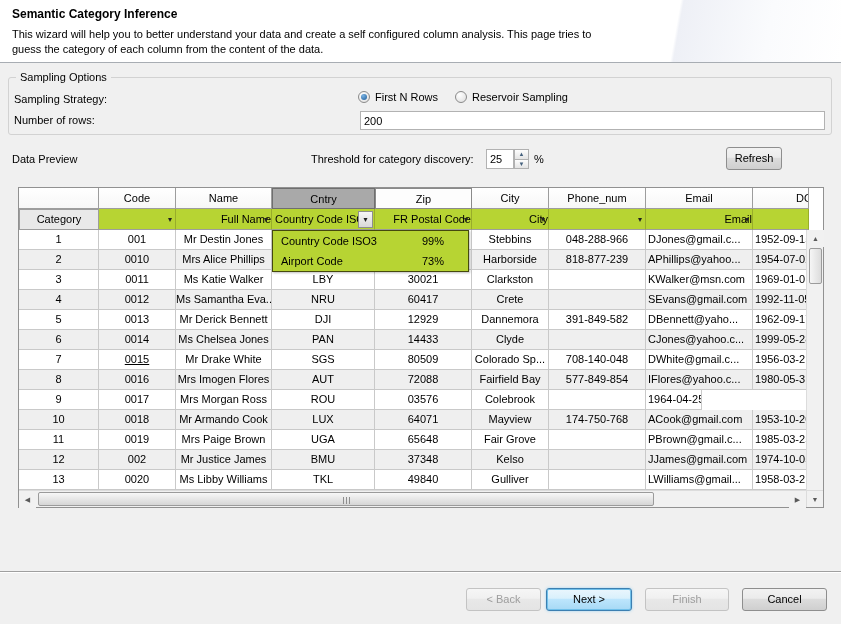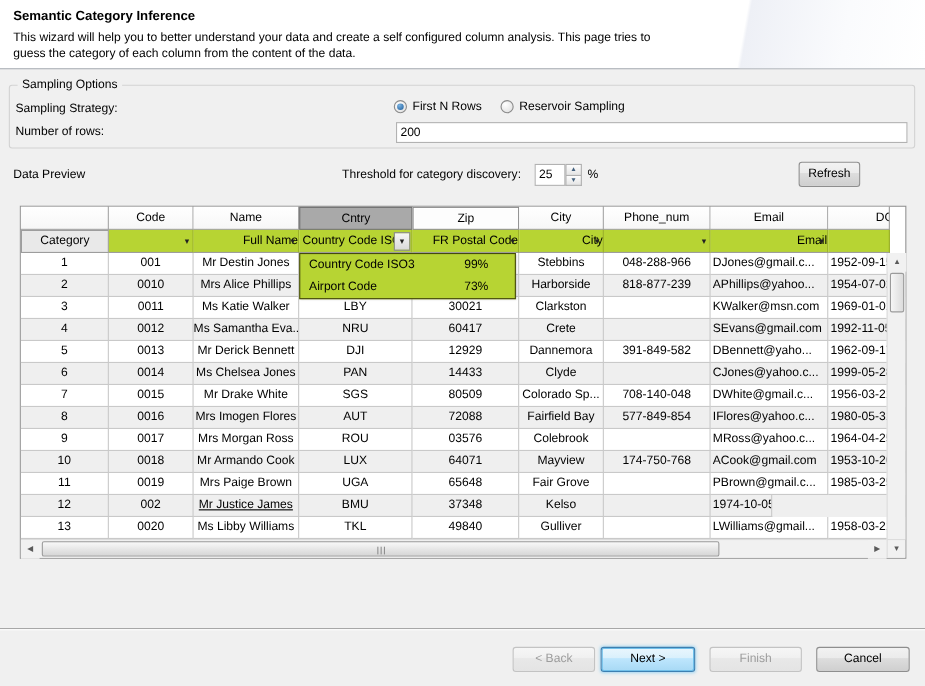--- a/index.html
+++ b/index.html
@@ -208,21 +208,21 @@
         <div class="tc" style="width: 96px;">Ms Chelsea Jones</div>
         <div class="tc" style="width: 103px;">PAN</div>
         <div class="tc" style="width: 97px;">14433</div>
         <div class="tc" style="width: 77px;">Clyde</div>
         <div class="tc" style="width: 97px;"></div>
         <div class="tc left" style="width: 107px;">CJones@yahoo.c...</div>
         <div class="tc left" style="width: 56px;">1999-05-28</div>
       </div>
       <div class="drow">
         <div class="tc" style="width: 80px;">7</div>
-        <div class="tc" style="width: 77px;">0015</div>
+        <div class="tc" style="width: 77px; text-decoration: underline;">0015</div>
         <div class="tc" style="width: 96px;">Mr Drake White</div>
         <div class="tc" style="width: 103px;">SGS</div>
         <div class="tc" style="width: 97px;">80509</div>
         <div class="tc" style="width: 77px;">Colorado Sp...</div>
         <div class="tc" style="width: 97px;">708-140-048</div>
         <div class="tc left" style="width: 107px;">DWhite@gmail.c...</div>
         <div class="tc left" style="width: 56px;">1956-03-21</div>
       </div>
       <div class="drow alt">
         <div class="tc" style="width: 80px;">8</div>
@@ -236,21 +236,20 @@
         <div class="tc left" style="width: 56px;">1980-05-31</div>
       </div>
       <div class="drow">
         <div class="tc" style="width: 80px;">9</div>
         <div class="tc" style="width: 77px;">0017</div>
         <div class="tc" style="width: 96px;">Mrs Morgan Ross</div>
         <div class="tc" style="width: 103px;">ROU</div>
         <div class="tc" style="width: 97px;">03576</div>
         <div class="tc" style="width: 77px;">Colebrook</div>
         <div class="tc" style="width: 97px;"></div>
-        <div class="tc left" style="width: 107px;">MRoss@yahoo.c...</div>
         <div class="tc left" style="width: 56px;">1964-04-25</div>
       </div>
       <div class="drow alt">
         <div class="tc" style="width: 80px;">10</div>
         <div class="tc" style="width: 77px;">0018</div>
         <div class="tc" style="width: 96px;">Mr Armando Cook</div>
         <div class="tc" style="width: 103px;">LUX</div>
         <div class="tc" style="width: 97px;">64071</div>
         <div class="tc" style="width: 77px;">Mayview</div>
         <div class="tc" style="width: 97px;">174-750-768</div>
@@ -264,25 +263,26 @@
         <div class="tc" style="width: 103px;">UGA</div>
         <div class="tc" style="width: 97px;">65648</div>
         <div class="tc" style="width: 77px;">Fair Grove</div>
         <div class="tc" style="width: 97px;"></div>
         <div class="tc left" style="width: 107px;">PBrown@gmail.c...</div>
         <div class="tc left" style="width: 56px;">1985-03-25</div>
       </div>
       <div class="drow alt">
         <div class="tc" style="width: 80px;">12</div>
         <div class="tc" style="width: 77px;">002</div>
-        <div class="tc" style="width: 96px; text-decoration: underline;">Mr Justice James</div>
+        <div class="tc" style="width: 96px;">Mr Justice James</div>
         <div class="tc" style="width: 103px;">BMU</div>
         <div class="tc" style="width: 97px;">37348</div>
         <div class="tc" style="width: 77px;">Kelso</div>
         <div class="tc" style="width: 97px;"></div>
+        <div class="tc left" style="width: 107px;">JJames@gmail.com</div>
         <div class="tc left" style="width: 56px;">1974-10-05</div>
       </div>
       <div class="drow">
         <div class="tc" style="width: 80px;">13</div>
         <div class="tc" style="width: 77px;">0020</div>
         <div class="tc" style="width: 96px;">Ms Libby Williams</div>
         <div class="tc" style="width: 103px;">TKL</div>
         <div class="tc" style="width: 97px;">49840</div>
         <div class="tc" style="width: 77px;">Gulliver</div>
         <div class="tc" style="width: 97px;"></div>

